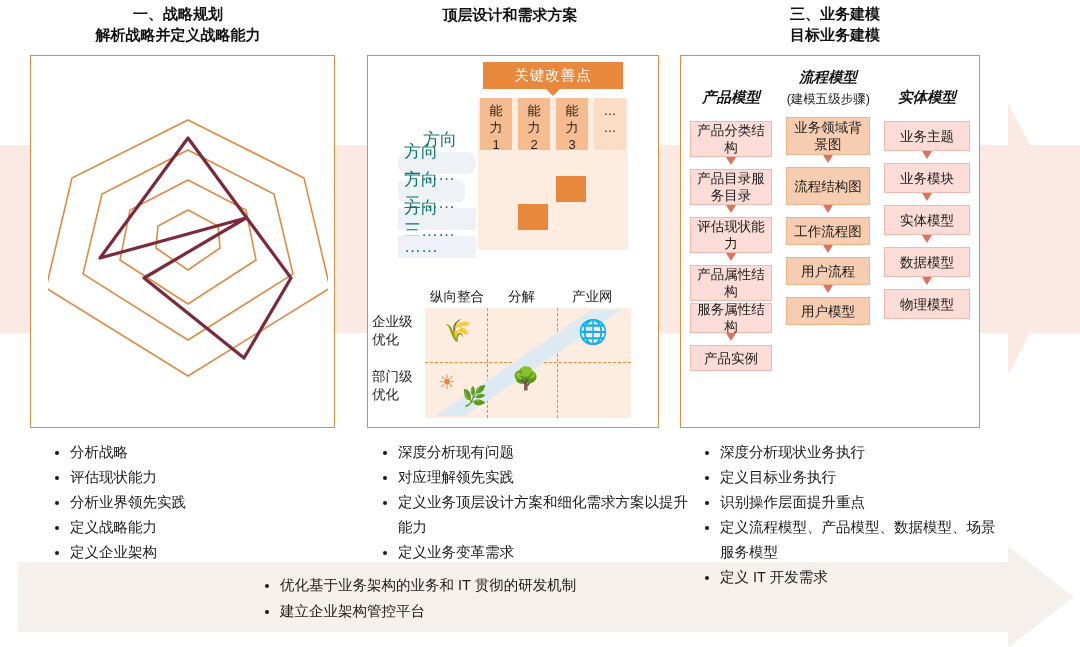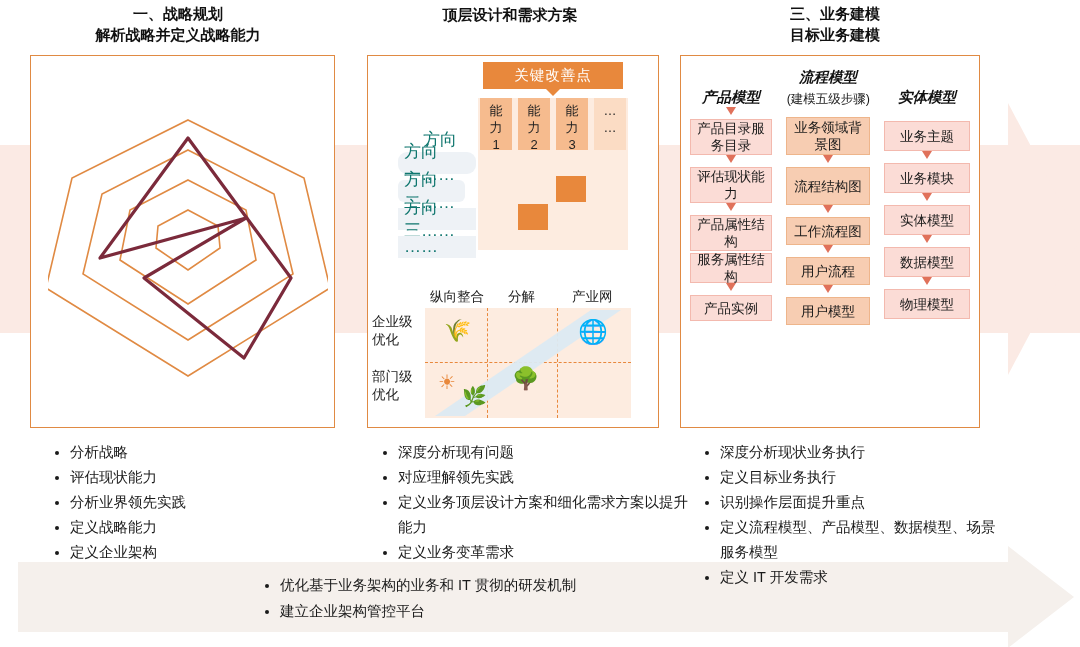--- a/index.html
+++ b/index.html
@@ -212,20 +212,21 @@
 </div>
 
 <div class="panel" style="left:680px; top:55px; width:300px; height:373px;"></div>
 
 <div class="rcol-bg" style="left:686px; top:61px; width:90px; height:361px; background:#fbdcd6;"></div>
 <div class="rcol-bg" style="left:782px; top:61px; width:92px; height:361px; background:#f7cdb2;"></div>
 <div class="rcol-bg" style="left:880px; top:61px; width:94px; height:361px; background:#fbdcd6;"></div>
 
 <div class="rcol" style="left:690px; top:88px; width:82px;">
   <div class="rhead">产品模型</div>
+  <div class="rbox" style="margin-top:14px; height:36px;">产品分类结构</div>
   <div class="down-arrow"></div>
   <div class="rbox" style="height:36px;">产品目录服务目录</div>
   <div class="down-arrow"></div>
   <div class="rbox" style="height:36px;">评估现状能力</div>
   <div class="down-arrow"></div>
   <div class="rbox" style="height:36px;">产品属性结构</div>
   <div class="rbox" style="height:30px; margin-top:2px;">服务属性结构</div>
   <div class="down-arrow"></div>
   <div class="rbox" style="height:26px;">产品实例</div>
 </div>

